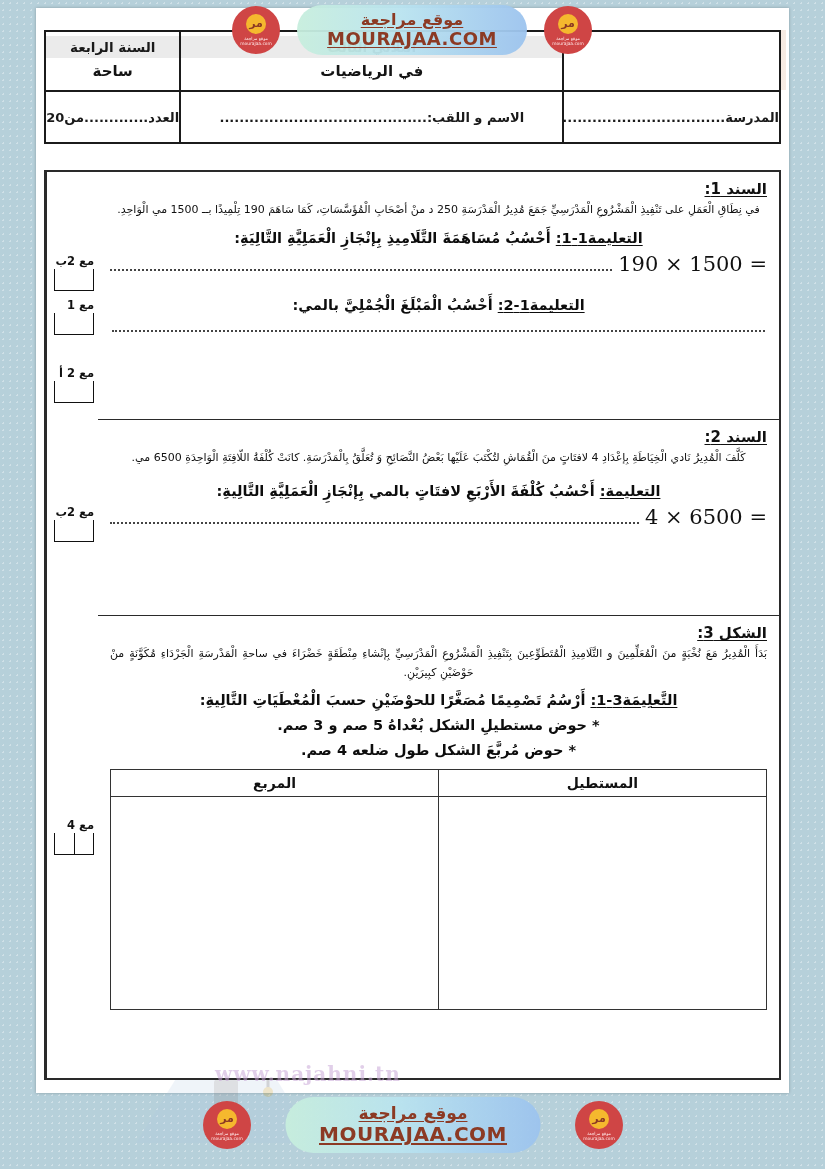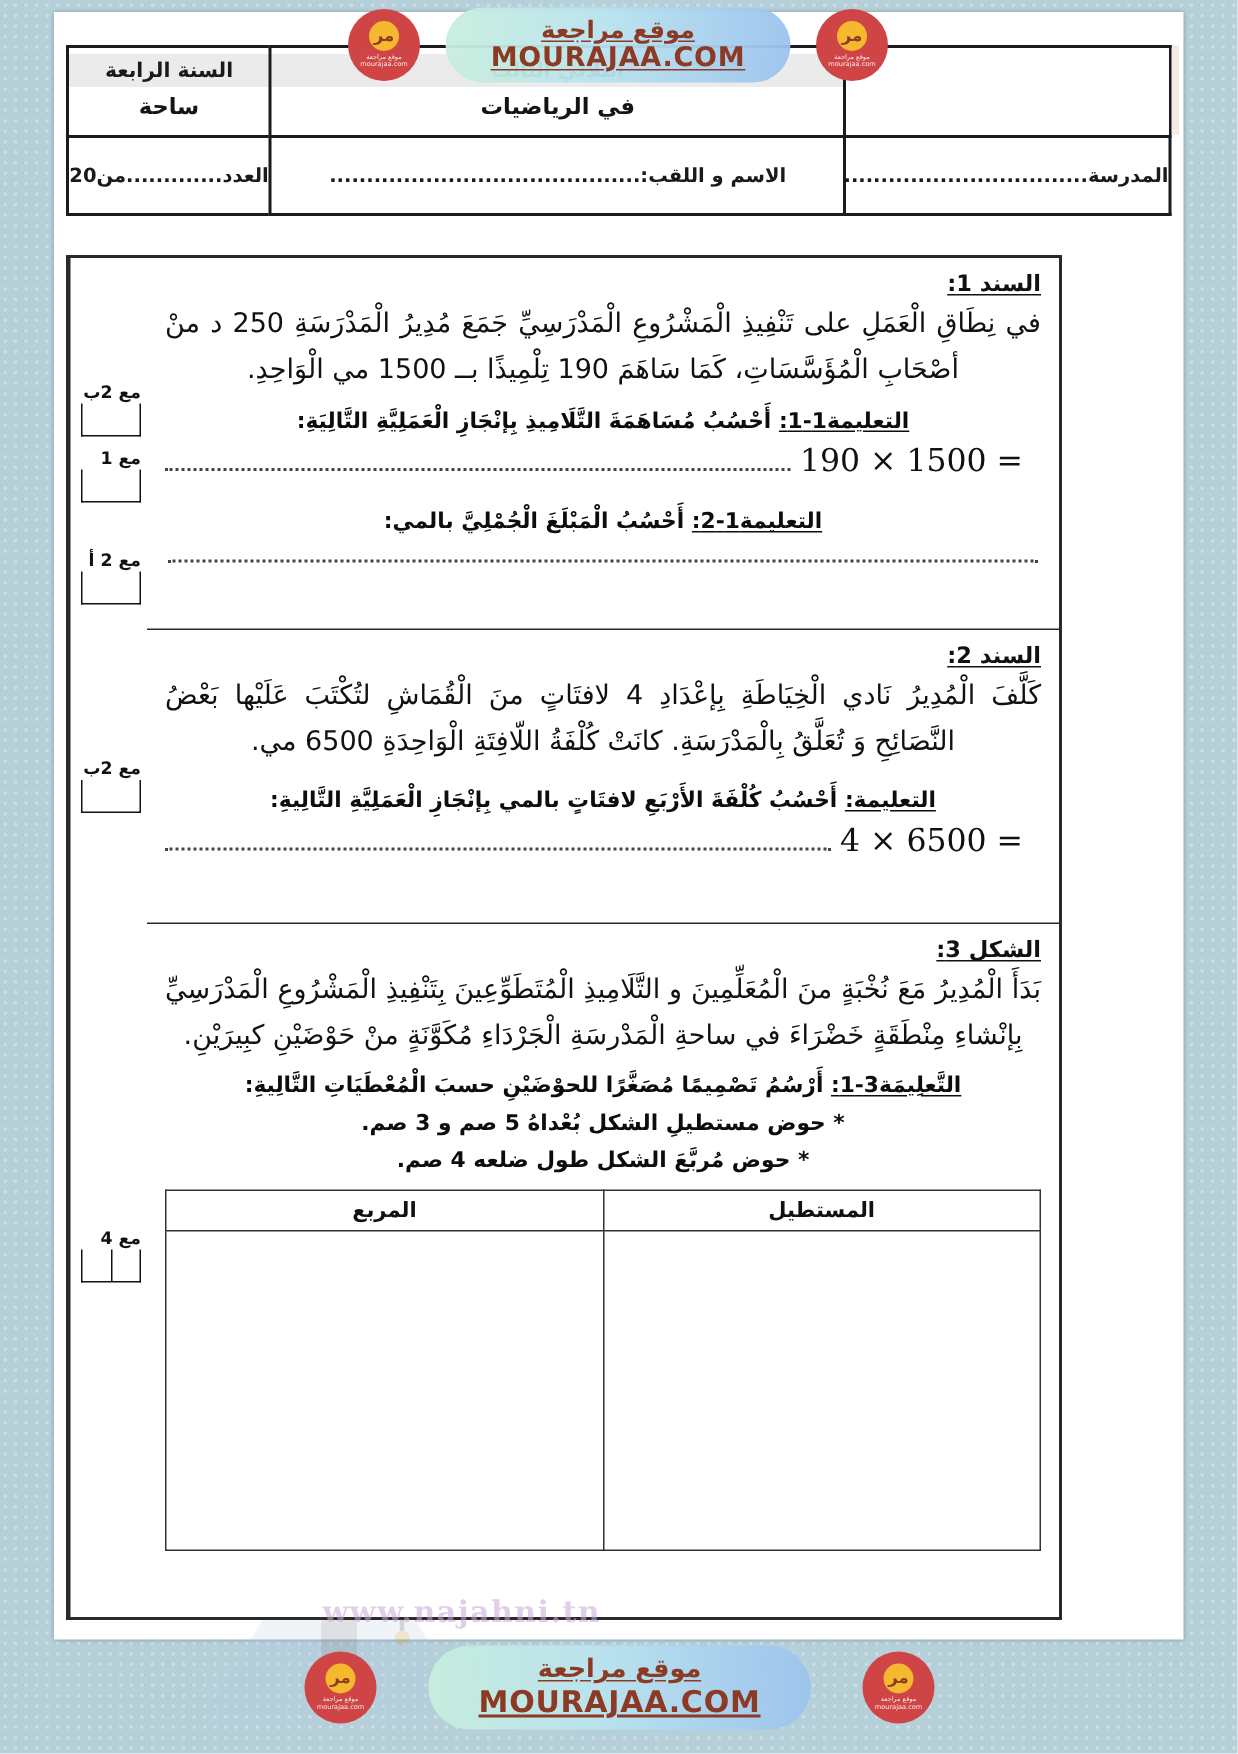--- a/index.html
+++ b/index.html
@@ -82,21 +82,21 @@
     line-height:1.5; padding-bottom:3px;
   }
   td.no-border-photo{ border:2px solid #1b1b1b; position:relative; padding:0; height:60px; }
   .id-row td{ height:52px; font-size:13px; font-weight:bold; color:#1a1a1a; }
   .id-cell{ text-align:right; padding:4px 8px; }
   .id-cell .dots{ font-weight:bold; letter-spacing:.5px; }
 
   
   .body-frame{
     position:absolute; left:8px; top:162px;
-    width:664px; height:910px;
+    width:737px; height:910px;
     border:2px solid #2a2a2a;
     display:flex; flex-direction:row;
     background:#fff;
   }
   .marks-col{
     width:52px; flex:0 0 52px;
     border-left:1px solid #2a2a2a;
     position:relative;
   }
   .content-col{ flex:1 1 auto; position:relative; }
@@ -109,36 +109,36 @@
   .section:last-child{ border-bottom:none; }
 
   .sec-title{
     font-size:15px; font-weight:bold; color:#111;
     text-decoration:underline;
     text-underline-offset:2px;
     margin:0 0 3px 0;
     display:inline-block;
   }
   .para{
-    font-size:18px; color:#111; line-height:1.72;
+    font-size:11px; color:#111; line-height:1.72;
     text-align:justify; text-align-last:center;
     margin:0 0 4px 0;
     font-weight:500;
   }
 
   .instr{
     font-size:14.5px; color:#0d0d0d; font-weight:bold;
     margin:7px 0 2px 0; line-height:1.6;
     text-align:center;
   }
   .instr .lbl{ text-decoration:underline; text-underline-offset:2px; }
 
   .eq-line{
     display:flex; align-items:flex-end; gap:6px;
-    margin:1px 12px 2px 0;
+    margin:1px 0 2px 0;
     direction:rtl;
   }
   .eq{
     font-family:"DejaVu Serif", serif;
     font-size:21px; color:#111; white-space:nowrap;
     direction:ltr;
   }
   .dotted-fill{
     flex:1 1 auto;
     border-bottom:2.5px dotted #444;

